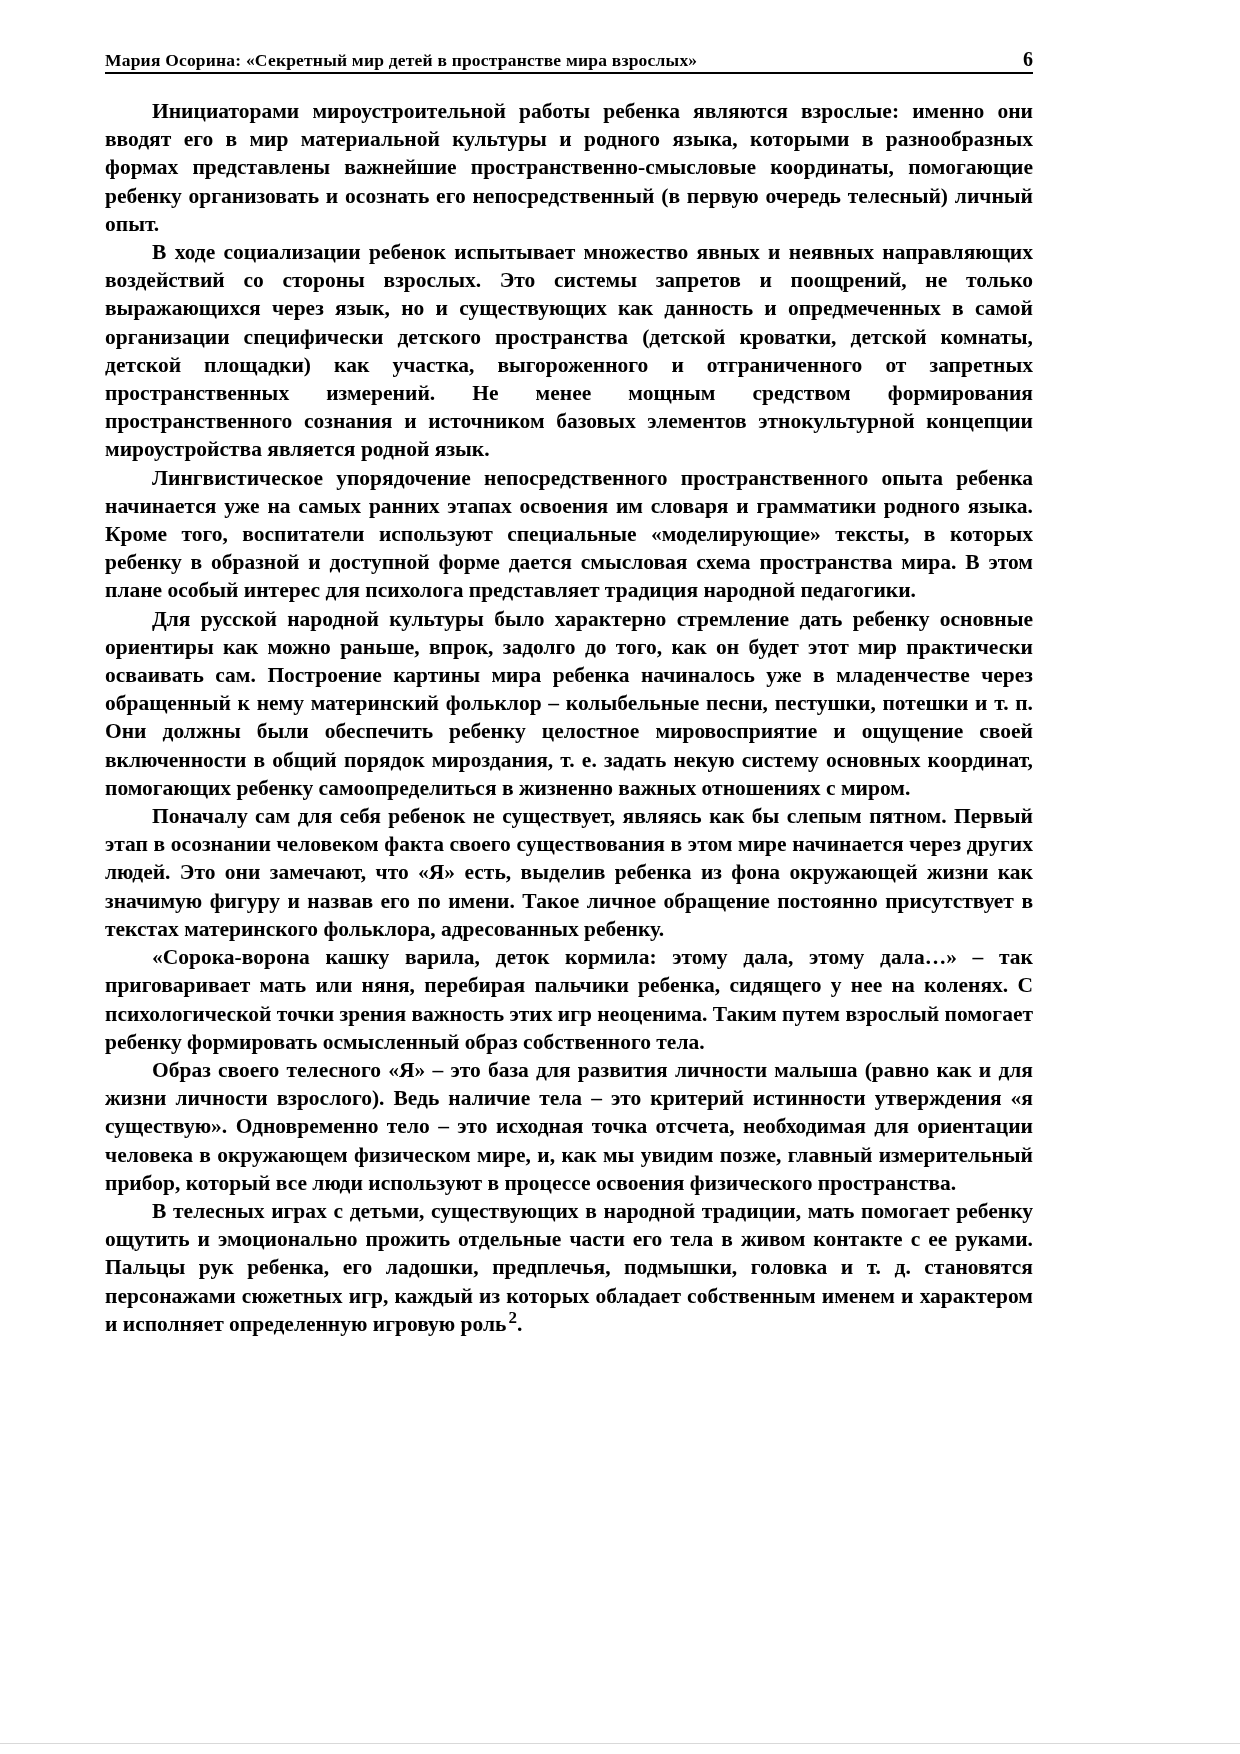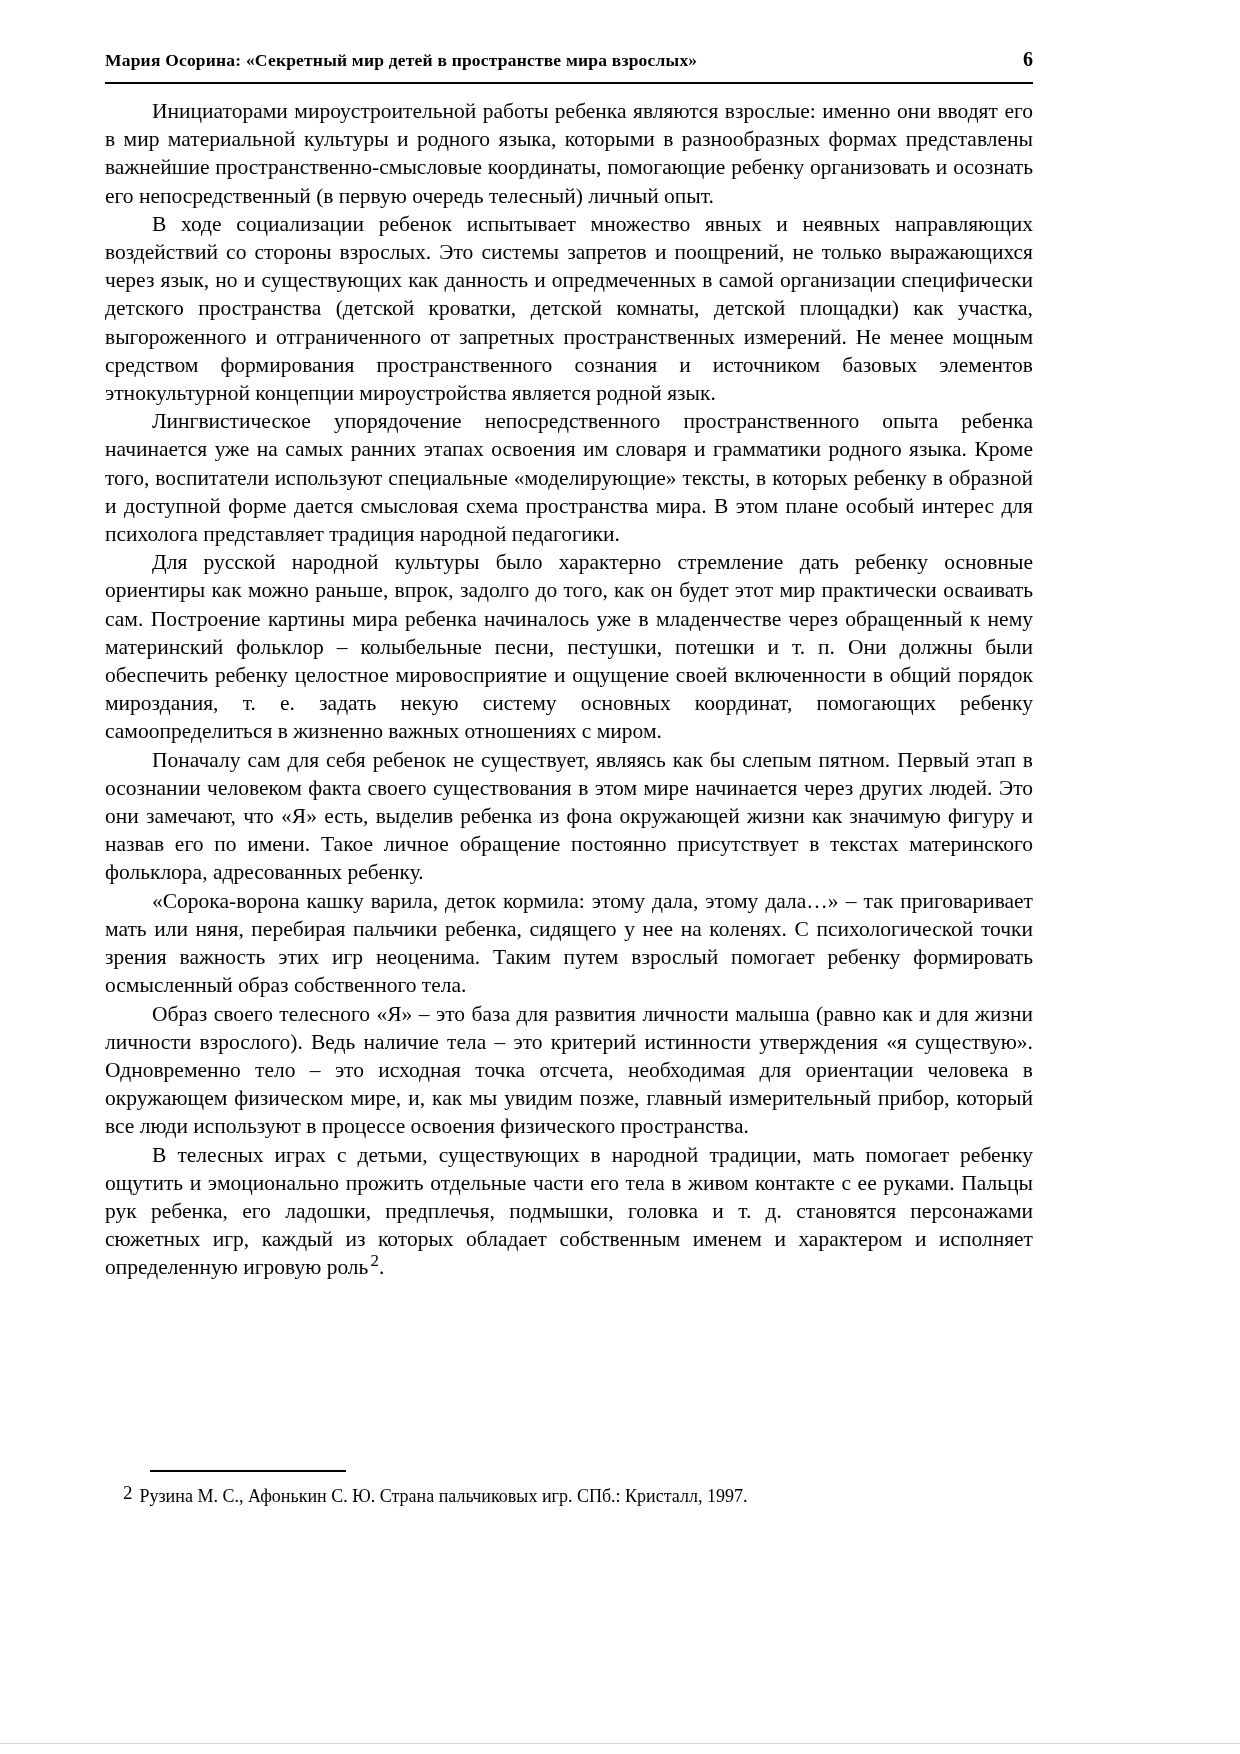--- a/index.html
+++ b/index.html
@@ -23,21 +23,21 @@
 
   .header {
     position: absolute;
     top: 48px;
     left: 105px;
     width: 928px;
     display: flex;
     justify-content: space-between;
     align-items: baseline;
     border-bottom: 2px solid #000;
-    padding-bottom: 11px;
+    padding-bottom: 1px;
   }
   .header-title {
     font-weight: bold;
     font-size: 17.5px;
     letter-spacing: 0.2px;
   }
   .page-number {
     font-weight: bold;
     font-size: 20px;
   }
@@ -48,20 +48,21 @@
     left: 105px;
     width: 928px;
     font-size: 21.5px;
     line-height: 28.2px;
     text-align: justify;
     hyphens: none;
   }
   .content p {
     text-indent: 47px;
     margin: 0;
+    font-weight: bold;
   }
   .fn-ref {
     font-size: 17px;
     vertical-align: super;
     line-height: 0;
     margin-left: 2px;
   }
 
   .footnote-area {
     position: absolute;
@@ -100,20 +101,16 @@
     <p>Инициаторами мироустроительной работы ребенка являются взрослые: именно они вводят его в мир материальной культуры и родного языка, которыми в разнообразных формах представлены важнейшие пространственно-смысловые координаты, помогающие ребенку организовать и осознать его непосредственный (в первую очередь телесный) личный опыт.</p>
     <p>В ходе социализации ребенок испытывает множество явных и неявных направляющих воздействий со стороны взрослых. Это системы запретов и поощрений, не только выражающихся через язык, но и существующих как данность и опредмеченных в самой организации специфически детского пространства (детской кроватки, детской комнаты, детской площадки) как участка, выгороженного и отграниченного от запретных пространственных измерений. Не менее мощным средством формирования пространственного сознания и источником базовых элементов этнокультурной концепции мироустройства является родной язык.</p>
     <p>Лингвистическое упорядочение непосредственного пространственного опыта ребенка начинается уже на самых ранних этапах освоения им словаря и грамматики родного языка. Кроме того, воспитатели используют специальные «моделирующие» тексты, в которых ребенку в образной и доступной форме дается смысловая схема пространства мира. В этом плане особый интерес для психолога представляет традиция народной педагогики.</p>
     <p>Для русской народной культуры было характерно стремление дать ребенку основные ориентиры как можно раньше, впрок, задолго до того, как он будет этот мир практически осваивать сам. Построение картины мира ребенка начиналось уже в младенчестве через обращенный к нему материнский фольклор – колыбельные песни, пестушки, потешки и т. п. Они должны были обеспечить ребенку целостное мировосприятие и ощущение своей включенности в общий порядок мироздания, т. е. задать некую систему основных координат, помогающих ребенку самоопределиться в жизненно важных отношениях с миром.</p>
     <p>Поначалу сам для себя ребенок не существует, являясь как бы слепым пятном. Первый этап в осознании человеком факта своего существования в этом мире начинается через других людей. Это они замечают, что «Я» есть, выделив ребенка из фона окружающей жизни как значимую фигуру и назвав его по имени. Такое личное обращение постоянно присутствует в текстах материнского фольклора, адресованных ребенку.</p>
     <p>«Сорока-ворона кашку варила, деток кормила: этому дала, этому дала…» – так приговаривает мать или няня, перебирая пальчики ребенка, сидящего у нее на коленях. С психологической точки зрения важность этих игр неоценима. Таким путем взрослый помогает ребенку формировать осмысленный образ собственного тела.</p>
     <p>Образ своего телесного «Я» – это база для развития личности малыша (равно как и для жизни личности взрослого). Ведь наличие тела – это критерий истинности утверждения «я существую». Одновременно тело – это исходная точка отсчета, необходимая для ориентации человека в окружающем физическом мире, и, как мы увидим позже, главный измерительный прибор, который все люди используют в процессе освоения физического пространства.</p>
     <p><span>В телесных играх с детьми, существующих в народной традиции, мать помогает ребенку ощутить и эмоционально прожить отдельные части его тела в живом контакте с ее руками. Пальцы рук ребенка, его ладошки, предплечья, подмышки, головка и т. д.  становятся персонажами сюжетных игр, каждый из которых обладает собственным именем и характером и исполняет определенную игровую роль</span><sup class="fn-ref">2</sup><span>.</span></p>
   </div>
 
-  <div class="footnote-area">
-    <div class="footnote-sep"></div>
-    <p class="footnote"><sup class="fn-marker">2</sup><span>Рузина М. С., Афонькин С. Ю. Страна пальчиковых игр. СПб.: Кристалл, 1997.</span></p>
-  </div>
 
   <div class="page-bottom-edge"></div>
 
 </div>
 
 </body></html>

